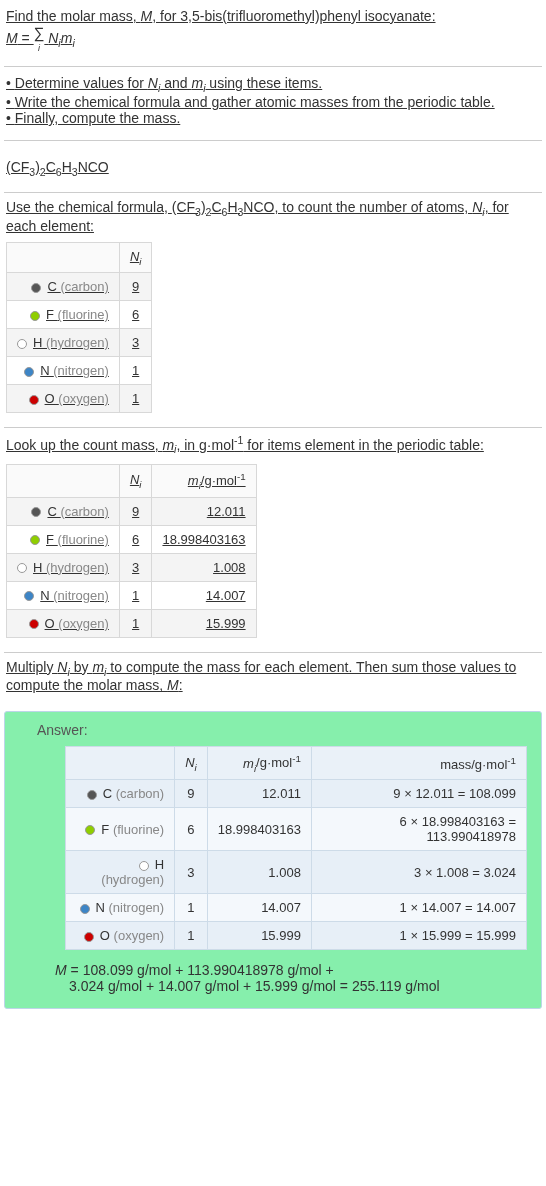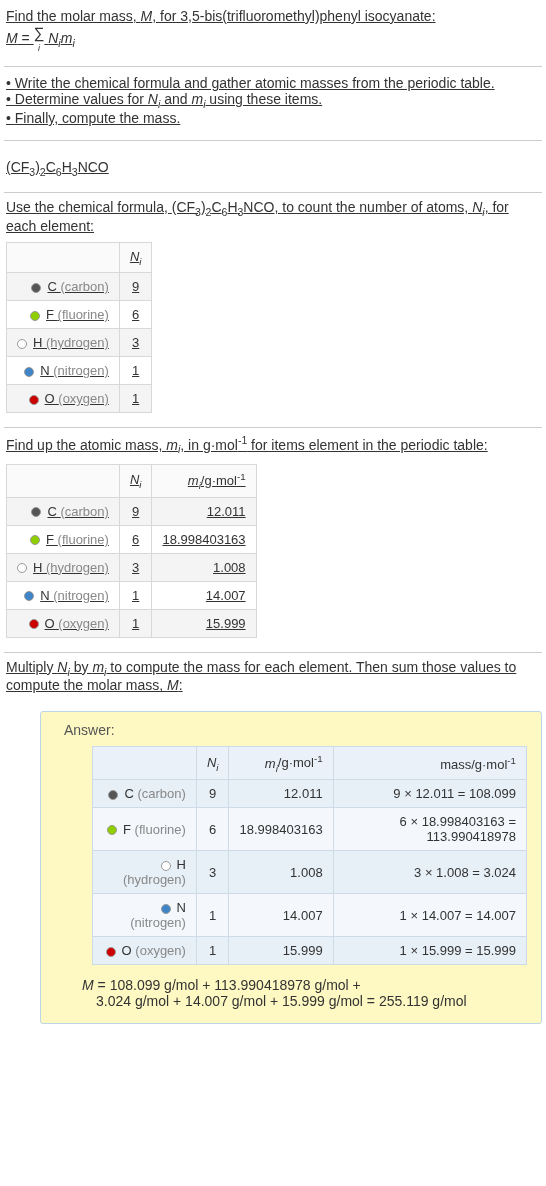--- a/index.html
+++ b/index.html
@@ -34,25 +34,24 @@
 .swatch {
   display: inline-block;
   width: 10px; height: 10px;
   border-radius: 50%;
   border: 1px solid #999;
   margin-right: 6px;
   vertical-align: middle;
 }
 .answer-box {
   border: 1px solid #bdd5e8;
-  background: #fef9c3;
+  background: #86efac;
   border-radius: 3px;
-  padding: 10px 14px 14px 23px;
+  padding: 10px 14px 14px 32px;
   margin-top: 6px;
-  margin-left: 36px;
 }
 .answer-box .label { color: #555; margin-bottom: 6px; }
 .answer-box table th, .answer-box table td { background: #f0f5fa; border-color:#cddbe8;}
 .answer-box tbody tr:nth-child(odd) td { background: #e7eff7; }
 .answer-box tbody tr:nth-child(even) td { background: #f4f8fc; }
 .answer-box table th { background:#eaf1f8; }
 .final-eq { margin-top: 12px; margin-left: 18px; font-style: italic; }
 .final-eq .rm { font-style: normal; }
 </style>
 </head>
@@ -64,22 +63,22 @@
   </div>
   <div style="margin-top:2px;">
     <span class="math-i">M</span><span> = </span><span style="display:inline-block; vertical-align:middle; text-align:center; line-height:0.9;"><span style="font-size:15px;">∑</span><br><span style="font-size:9px; font-style:italic;">i</span></span>
     <span class="math-i">N</span><sub class="math-i">i</sub><span class="math-i">m</span><sub class="math-i">i</sub>
   </div>
 </div>
 <hr>
 
 <div class="section">
   <ul class="plan-list">
+    <li>Determine values for <span class="math-i">N<sub>i</sub></span> and <span class="math-i">m<sub>i</sub></span> using these items.</li>
     <li>Write the chemical formula and gather atomic masses from the periodic table.</li>
-    <li>Determine values for <span class="math-i">N<sub>i</sub></span> and <span class="math-i">m<sub>i</sub></span> using these items.</li>
     <li>Finally, compute the mass.</li>
   </ul>
 </div>
 <hr>
 
 <div class="section">
   <div style="margin-top:12px;">
     <span>(CF</span><sub>3</sub><span>)</span><sub>2</sub><span>C</span><sub>6</sub><span>H</span><sub>3</sub><span>NCO</span>
   </div>
 </div>
@@ -117,21 +116,21 @@
           <td><span class="swatch" style="background:#cc0000"></span>O <span class="element-label">(oxygen)</span></td>
           <td class="center">1</td>
         </tr>
       </tbody>
   </table>
 </div>
 <hr>
 
 <div class="section">
   <div>
-    <span>Find up the atomic mass, </span><span class="math-i">m</span><sub class="math-i">i</sub><span>, in g·mol</span><sup>-1</sup><span> for items element in the periodic table:</span>
+    <span>Look up the count mass, </span><span class="math-i">m</span><sub class="math-i">i</sub><span>, in g·mol</span><sup>-1</sup><span> for items element in the periodic table:</span>
   </div>
   <table>
     <thead>
         <tr>
       <th></th>
       <th><span class="math-i">N<sub>i</sub></span></th>
       <th><span class="math-i">m<sub>i</sub></span>/g·mol<sup>-1</sup></th>
     </tr>
       </thead>
     <tbody id="mass-tbody">

